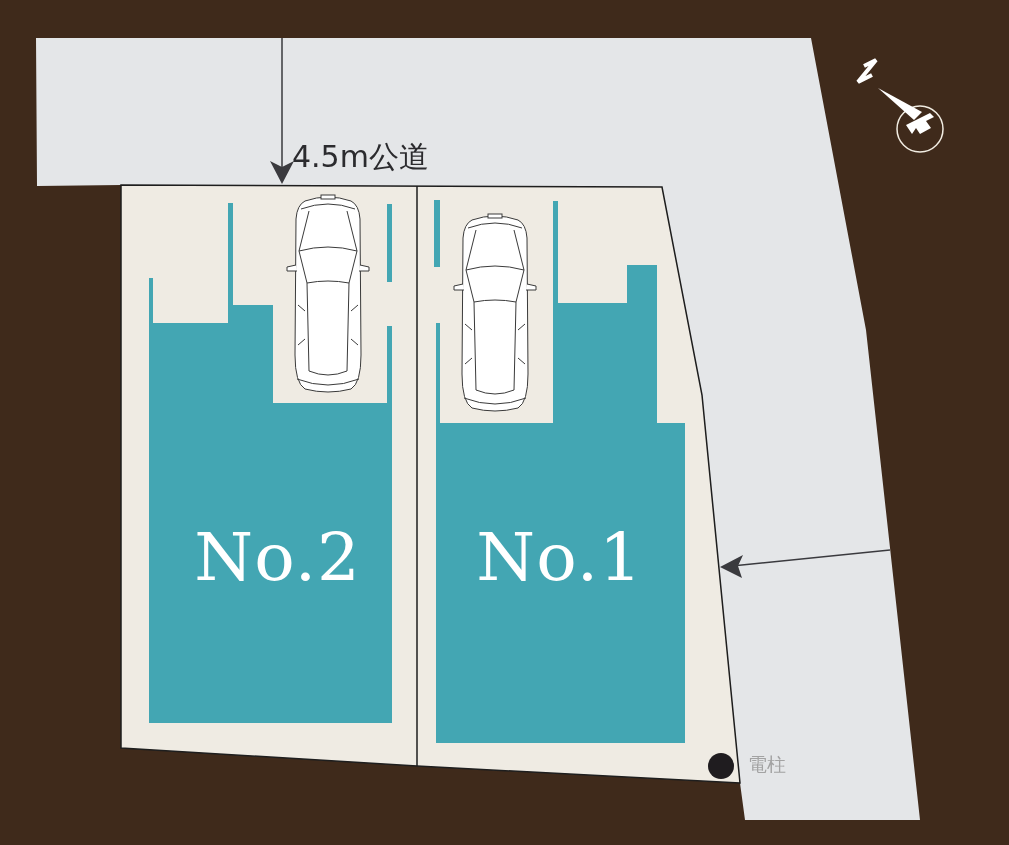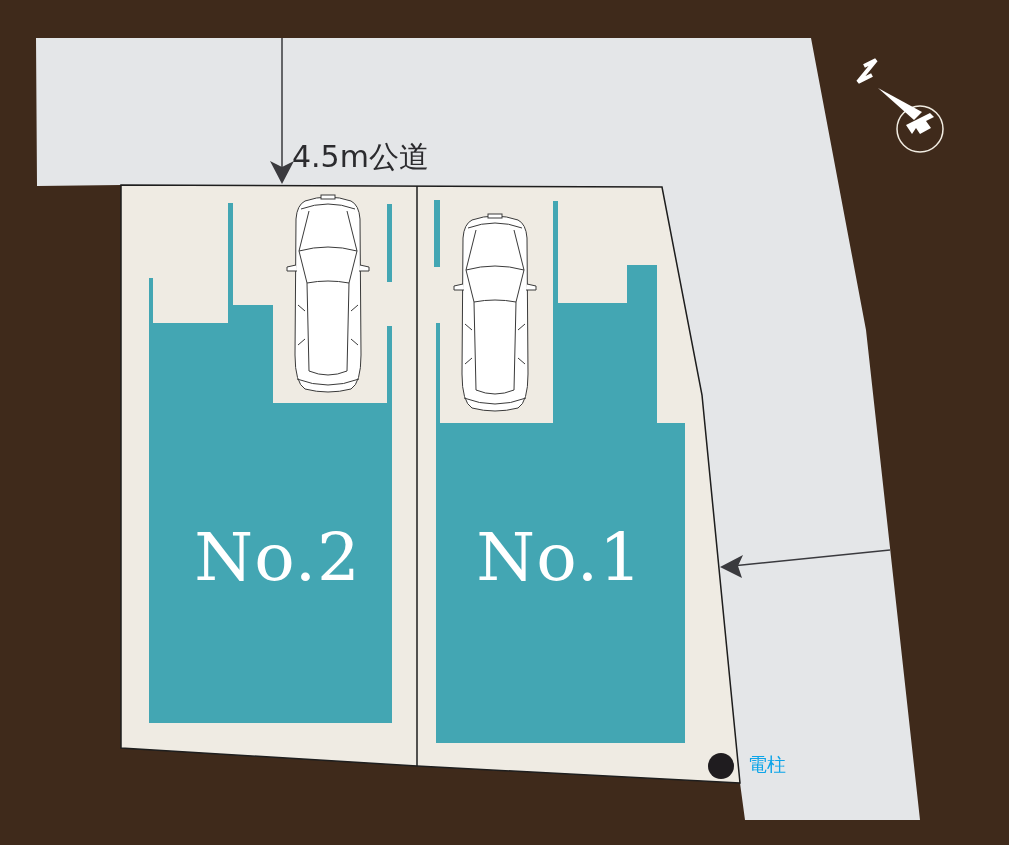--- a/index.html
+++ b/index.html
@@ -18,21 +18,21 @@
     font-family: "DejaVu Serif", "Liberation Serif", serif;
     color: #ffffff;
     font-size: 66px;
     letter-spacing: 1px;
     white-space: nowrap;
     transform: scaleX(1.02);
   }
   .pole-label {
     position: absolute;
     font-family: "DejaVu Sans", sans-serif;
-    color: #0ea5e9;
+    color: #a3a3a3;
     font-size: 19px;
     white-space: nowrap;
     text-align: right;
   }
 </style>
 </head>
 <body>
 
 <div id="stage">
   <svg width="1009" height="845" viewBox="0 0 1009 845">

